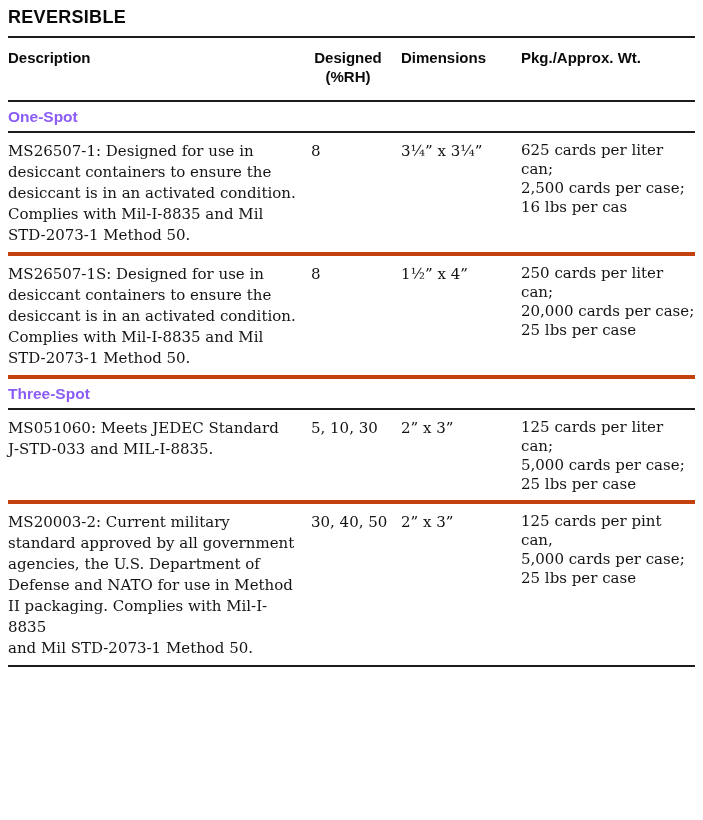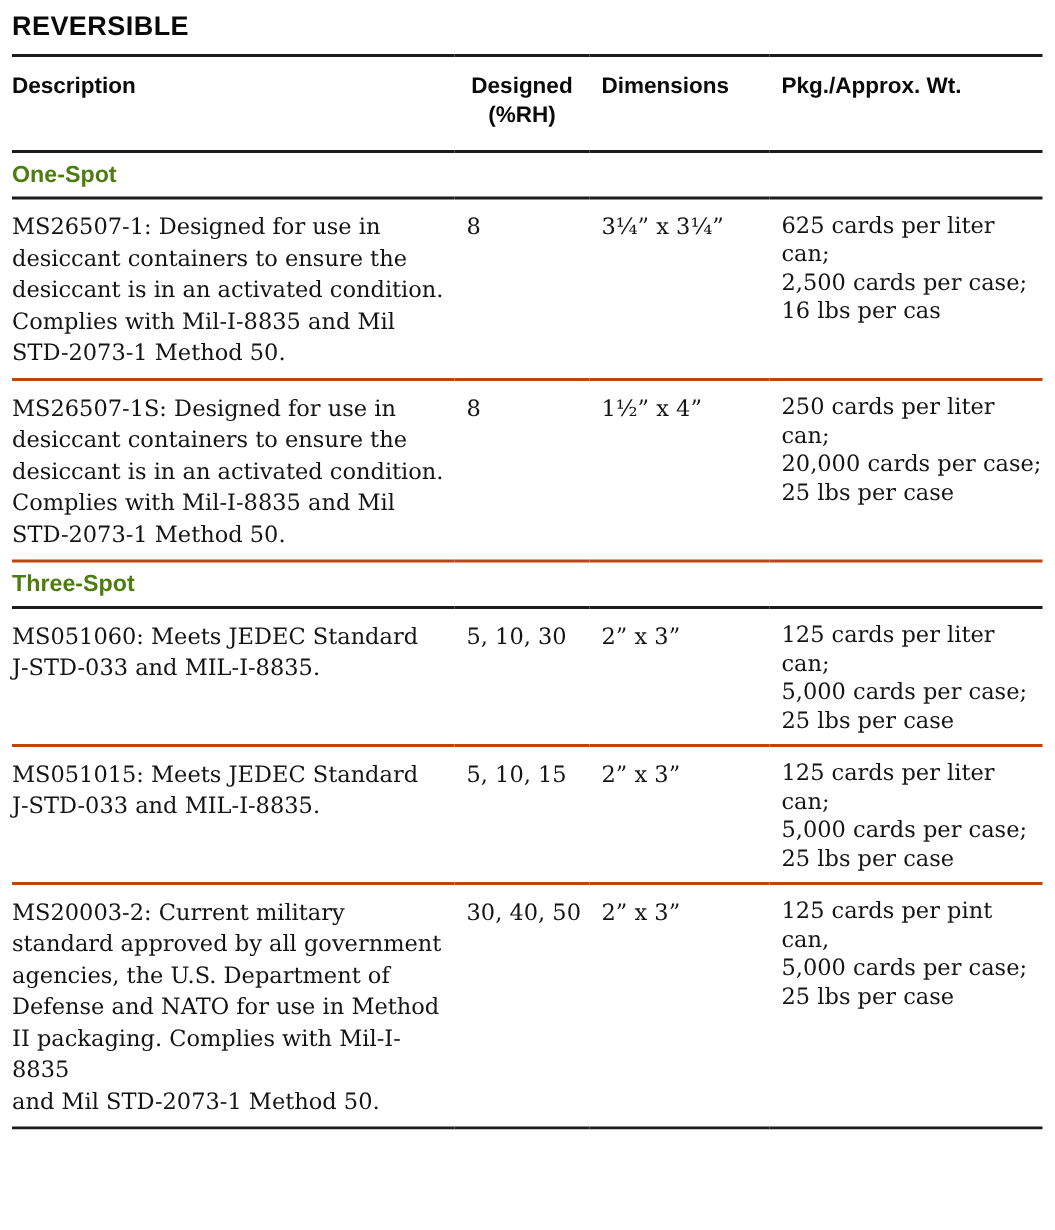--- a/index.html
+++ b/index.html
@@ -48,30 +48,30 @@
     white-space: pre-line;
   }
   th.c-desc { padding-left: 0; margin-left: 20px; }
   th.c-ind  { text-align: center; padding-left: 0; }
 
   tr.section-row td {
     font-family: "Liberation Sans", sans-serif;
     font-weight: bold;
     font-size: 15.5px;
     line-height: 16px;
-    color: #4d7c0f;
+    color: #8b5cf6;
     padding: 7px 0 6px 0;
     border-bottom: 2px solid #1c1c1c;
   }
   tr.data-row td {
     vertical-align: top;
     font-size: 15px;
     line-height: 21px;
     padding: 8px 0 6px 8px;
-    border-bottom: 2px solid #c2410c;
+    border-bottom: 4px solid #c2410c;
     white-space: pre-line;
   }
   tr.data-row td.desc { padding-left: 0; }
   tr.data-row td.pkg  { line-height: 19px; }
   tbody tr:last-child td { border-bottom: 2px solid #1c1c1c; }
 </style>
 </head>
 <body>
 
 <div class="page">
@@ -133,29 +133,20 @@
       <tr class="data-row">
         <td class="desc">MS051060: Meets JEDEC Standard
 J-STD-033 and MIL-I-8835.</td>
         <td class="ind">5, 10, 30</td>
         <td class="dim">2” x 3”</td>
         <td class="pkg">125 cards per liter can;
 5,000 cards per case;
 25 lbs per case</td>
       </tr>
 
-      <tr class="data-row">
-        <td class="desc">MS051015: Meets JEDEC Standard
-J-STD-033 and MIL-I-8835.</td>
-        <td class="ind">5, 10, 15</td>
-        <td class="dim">2” x 3”</td>
-        <td class="pkg">125 cards per liter can;
-5,000 cards per case;
-25 lbs per case</td>
-      </tr>
 
 
 
       <tr class="data-row">
         <td class="desc">MS20003-2: Current military
 standard approved by all government
 agencies, the U.S. Department of
 Defense and NATO for use in Method
 II packaging. Complies with Mil-I-8835
 and Mil STD-2073-1 Method 50.</td>

